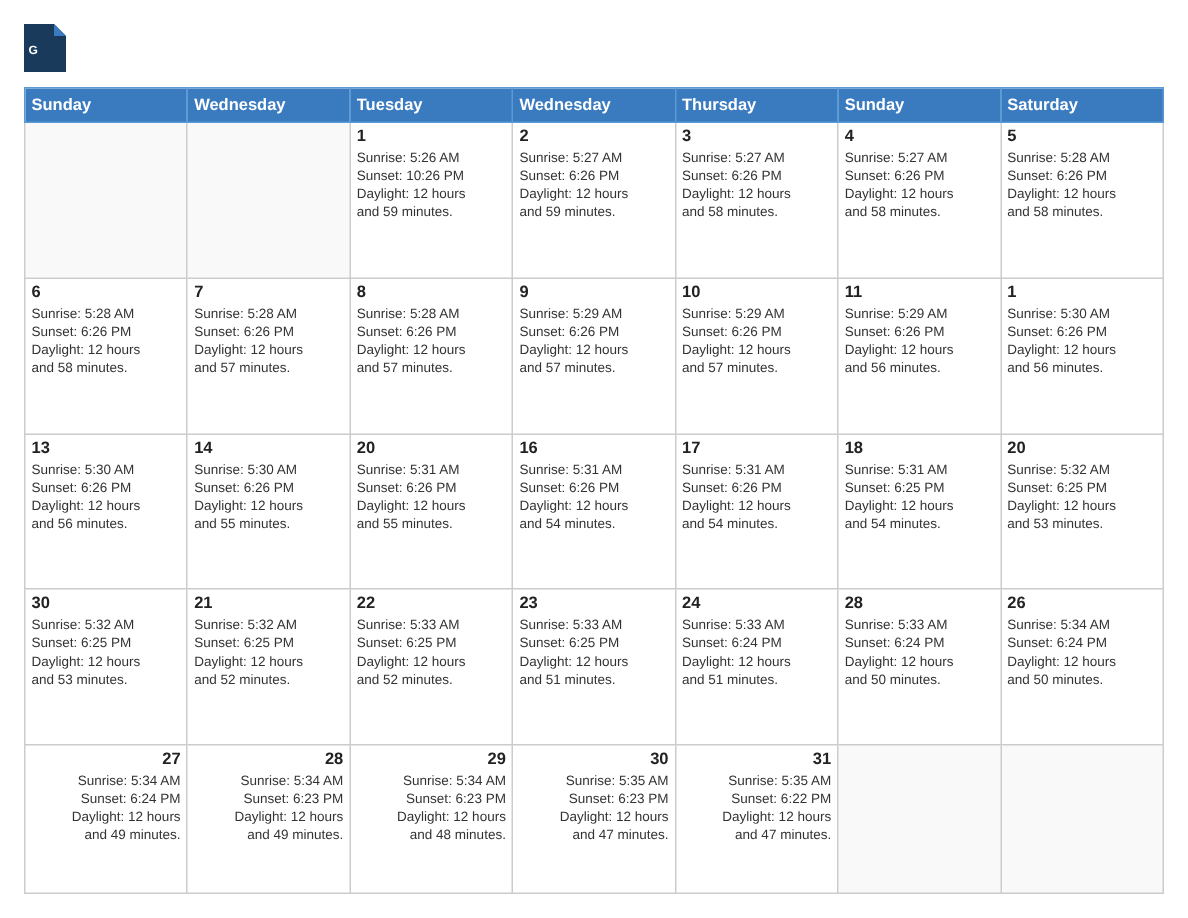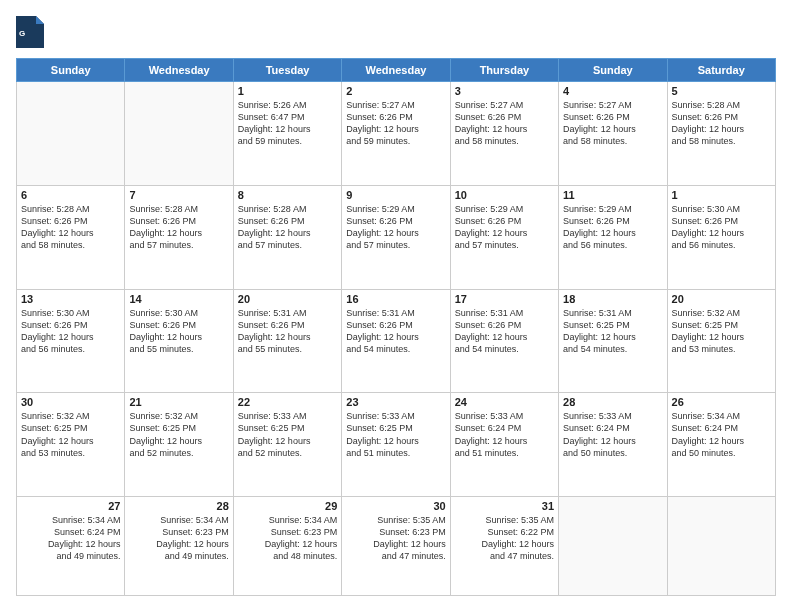--- a/index.html
+++ b/index.html
@@ -60,21 +60,21 @@
       width: 100%;
       table-layout: fixed;
     }
     .calendar th {
       background: #3a7abf;
       color: #fff;
       font-size: 11px;
       font-weight: bold;
       padding: 5px 4px;
       border: 1px solid #5a9ad4;
-      text-align: center;
+      text-align: left;
     }
     .calendar td {
       vertical-align: top;
       border: 1px solid #ccc;
       padding: 3px 4px;
       font-size: 9.2px;
       color: #333;
       height: 86px;
     }
     .calendar tr:last-child td {
@@ -131,21 +131,21 @@
           <th>Saturday</th>
         </tr>
     </thead>
     <tbody id="calendar-body">
     <tr>
           <td class="empty-cell"></td>
           <td class="empty-cell"></td>
           <td>
             <span class="day-num">1</span>
             <div class="cell-info" style="white-space: pre-line;">Sunrise: 5:26 AM
-Sunset: 6:47 PM
+Sunset: 10:26 PM
 Daylight: 12 hours
 and 59 minutes.</div>
           </td>
           <td>
             <span class="day-num">2</span>
             <div class="cell-info" style="white-space: pre-line;">Sunrise: 5:27 AM
 Sunset: 6:26 PM
 Daylight: 12 hours
 and 59 minutes.</div>
           </td>

